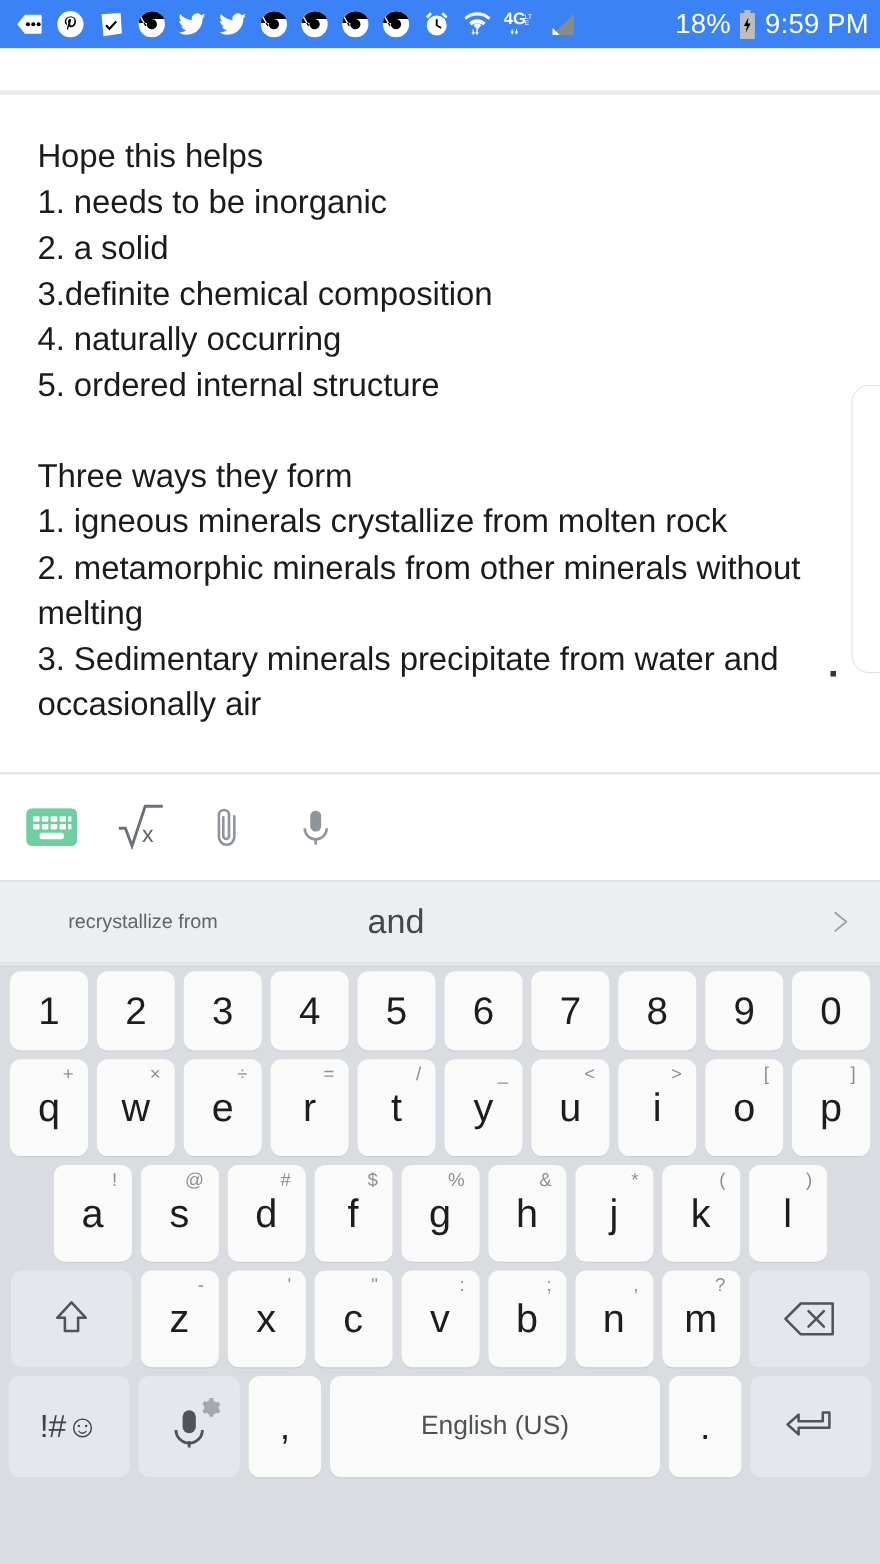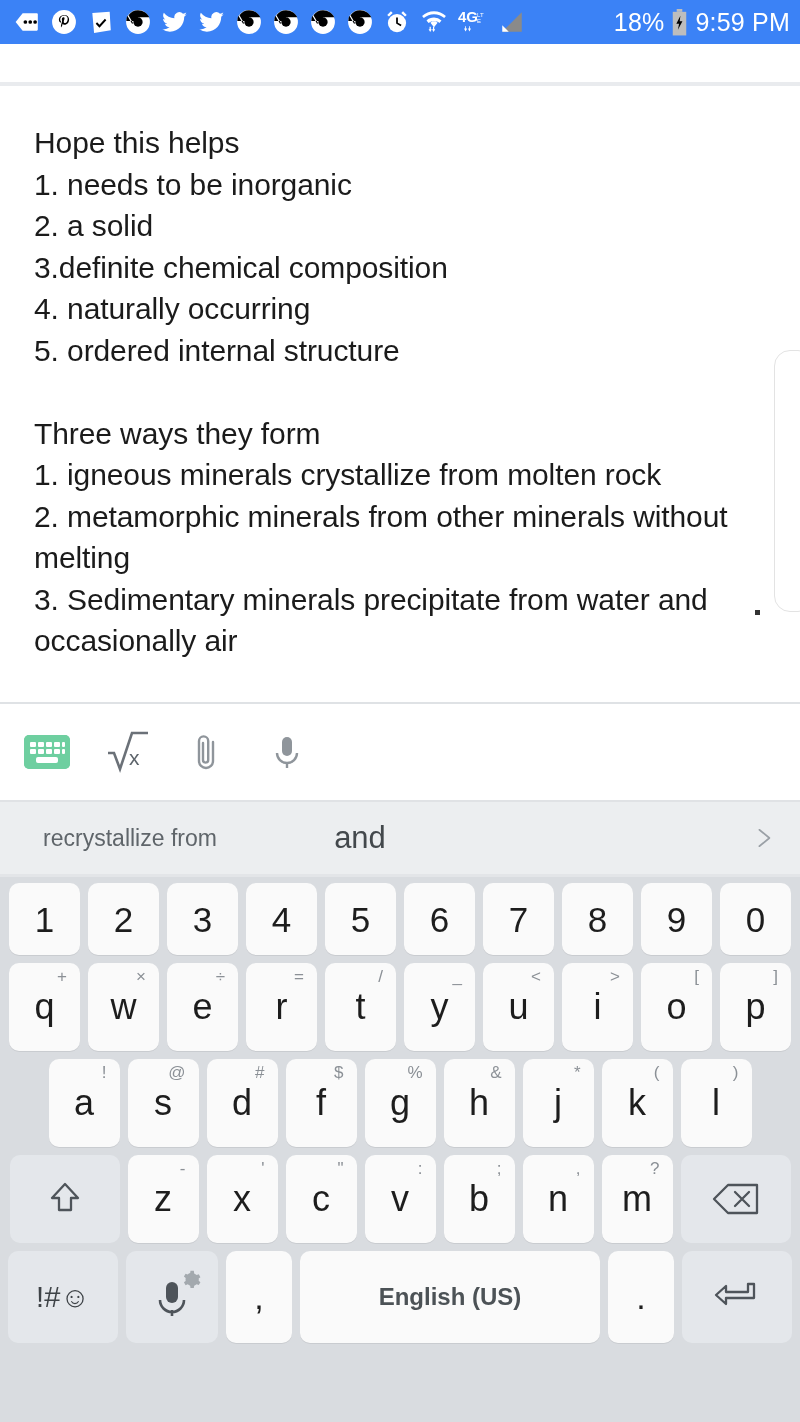--- a/index.html
+++ b/index.html
@@ -74,21 +74,21 @@
   .suggest-top { height: 2px; background: #e0e2e5; }
   .suggestions {
     height: 72px; background: #eceef0;
     display: flex; align-items: center;
     position: relative;
   }
   .sugg {
     color: #555b60; text-align: center;
     white-space: nowrap; overflow: hidden;
   }
-  .sugg-0 { width: 260px; font-size: 23px; color: #5f656a; }
+  .sugg-0 { width: 260px; font-size: 18px; color: #5f656a; }
   .sugg-1 { width: 250px; font-size: 31px; color: #43484c; }
   .sugg-2 { width: 200px; font-size: 31px; color: #43484c; }
   .sugg-more {
     position: absolute; right: 26px; top: 50%;
     transform: translateY(-50%);
     width: 22px; height: 22px;
   }
   .sugg-bottomline { height: 3px; background: #e3e5e8; }
 
   
@@ -117,21 +117,21 @@
   .row-a .key { width: 71px; height: 88px; }
   .row-z .key { width: 71px; height: 88px; }
   .row-z .key.fn { width: 110px; }
   .row-b .key { height: 92px; }
   .key-sym { width: 110px; }
   .key-mic { width: 92px; }
   .key-comma { width: 66px; }
   .key-space { width: 300px; }
   .key-period { width: 66px; }
   .key-enter { width: 110px; }
-  .key-space .main { font-size: 24px; color: #4c5256; font-weight: bold; }
+  .key-space .main { font-size: 24px; color: #4c5256; }
   .key-comma .main, .key-period .main { font-size: 34px; }
   .sym-label { font-size: 29px; color: #3e4347; letter-spacing: 0px; display: flex; align-items: center; }
   .glyph { width: 46px; height: 46px; display: block; }
   .mic-wrap { position: relative; width: 54px; height: 54px; }
   .gear { position: absolute; right: -2px; top: 0px; width: 20px; height: 20px; }
 </style>
 </head>
 <body>
 
 <div class="screen">

